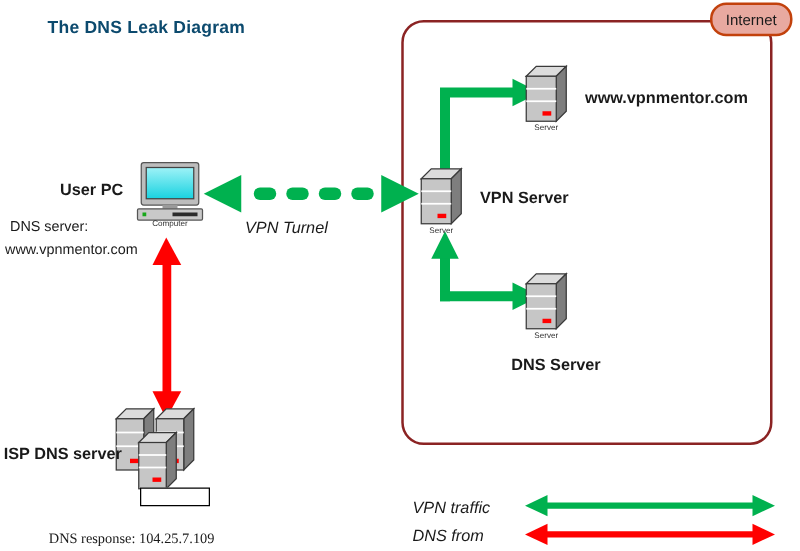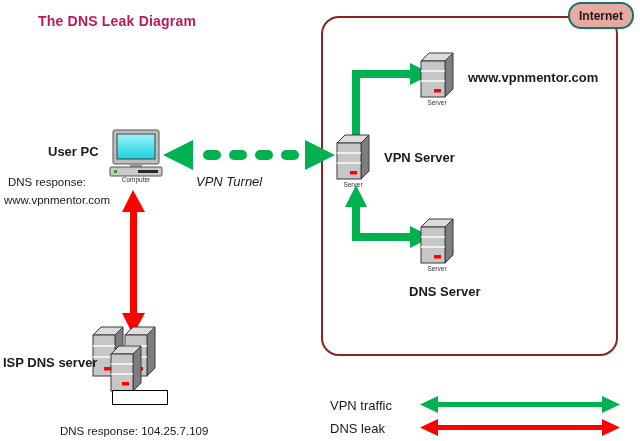--- a/index.html
+++ b/index.html
@@ -17,45 +17,45 @@
     background: #ffffff;
     overflow: hidden;
   }
   .abs { position: absolute; }
 
   
   #title {
     left: 38px; top: 13px;
     font-size: 14px;
     font-weight: bold;
-    color: #be185d;
+    color: #0c4a6e;
     letter-spacing: 0.2px;
     white-space: nowrap;
   }
 
   
   #internet-box {
     left: 321px; top: 16px;
     width: 297px; height: 340px;
     border: 2px solid #8B2323;
     border-radius: 18px;
     box-sizing: border-box;
   }
   #internet-badge {
     left: 568px; top: 2px;
     width: 66px; height: 27px;
     background: #e8a9a0;
-    border: 2px solid #0f766e;
+    border: 2px solid #c2410c;
     border-radius: 13px;
     box-sizing: border-box;
     display: flex;
     align-items: center;
     justify-content: center;
     font-size: 12px;
-    font-weight: bold;
+    font-weight: normal;
     color: #1a1a1a;
   }
 
   
   .server { width: 34px; height: 46px; }
   .server .cap { font-size: 6.5px; color: #333; text-align: center; margin-top: 1px;
                  font-family: "Liberation Sans", sans-serif; white-space: nowrap; }
 
   
   .computer { width: 56px; height: 52px; }
@@ -88,20 +88,21 @@
     background: #ffffff;
     border: 1.5px solid #000000;
     box-sizing: border-box;
   }
 
   
   .legend-label {
     font-size: 13px;
     color: #1a1a1a;
     white-space: nowrap;
+    font-style: italic;
   }
 
   svg { display: block; overflow: visible; }
 </style>
 </head>
 <body>
 
 <div id="canvas">
 
   <div class="abs" id="title">The DNS Leak Diagram</div>
@@ -177,21 +178,21 @@
         <rect x="22" y="34" width="12" height="3" fill="#9a9a9a"></rect>
 
         <rect x="2" y="37" width="52" height="9" rx="1" fill="#C9C9C9" stroke="#555" stroke-width="1"></rect>
         <rect x="6" y="40" width="3" height="3" fill="#17A81A"></rect>
         <rect x="30" y="40" width="20" height="3" fill="#2b2b2b"></rect>
       </svg>
       <div class="cap">Computer</div>
     </div>
   </div>
   <div class="abs node-label" style="left:48px; top:144px;">User PC</div>
-  <div class="abs text-line" style="left:8px; top:176px;">DNS response:</div>
+  <div class="abs text-line" style="left:8px; top:176px;">DNS server:</div>
   <div class="abs text-line" style="left:4px; top:194px;">www.vpnmentor.com</div>
 
   <div class="abs" style="left:336px; top:134px;">
     <div class="server">
       <svg width="34" height="46" viewBox="0 0 34 46">
 
         <polygon points="1,9 9,1 33,1 25,9" fill="#DCDCDC" stroke="#3a3a3a" stroke-width="1"></polygon>
 
         <polygon points="25,9 33,1 33,37 25,45" fill="#7E7E7E" stroke="#3a3a3a" stroke-width="1"></polygon>
 
@@ -264,32 +265,32 @@
         <rect x="19" y="30" width="22" height="37" fill="#C6C6C6" stroke="#3a3a3a" stroke-width="1"></rect>
         <line x1="19" y1="40" x2="41" y2="40" stroke="#ffffff" stroke-width="1.4"></line>
         <line x1="19" y1="50" x2="41" y2="50" stroke="#ffffff" stroke-width="1.4"></line>
         <rect x="30" y="58" width="7" height="3.5" fill="#FF0000"></rect>
       </g>
     </svg>
   </div>
   <div class="abs" id="isp-box"></div>
   <div class="abs node-label" style="left:3px; top:355px;">ISP DNS server</div>
 
-  <div class="abs text-line" style="left:60px; top:425px;">DNS response: 104.25.7.109</div>
+  <div class="abs text-line" style="left:39px; top:425px;font-family:Liberation Serif, serif;">DNS response: 104.25.7.109</div>
 
   <div class="abs legend-label" style="left:330px; top:398px;">VPN traffic</div>
   <svg class="abs" style="left:420px; top:396px; width:200px; height:18px;">
     <g fill="#00B14F" stroke="none">
       <rect x="14" y="6" width="172" height="5"></rect>
       <polygon points="0,8.5 18,0 18,17"></polygon>
       <polygon points="200,8.5 182,0 182,17"></polygon>
     </g>
   </svg>
 
-  <div class="abs legend-label" style="left:330px; top:421px;">DNS leak</div>
+  <div class="abs legend-label" style="left:330px; top:421px;">DNS from</div>
   <svg class="abs" style="left:420px; top:419px; width:200px; height:18px;">
     <g fill="#FF0000" stroke="none">
       <rect x="14" y="6" width="172" height="5"></rect>
       <polygon points="0,8.5 18,0 18,17"></polygon>
       <polygon points="200,8.5 182,0 182,17"></polygon>
     </g>
   </svg>
 
 </div>
 

